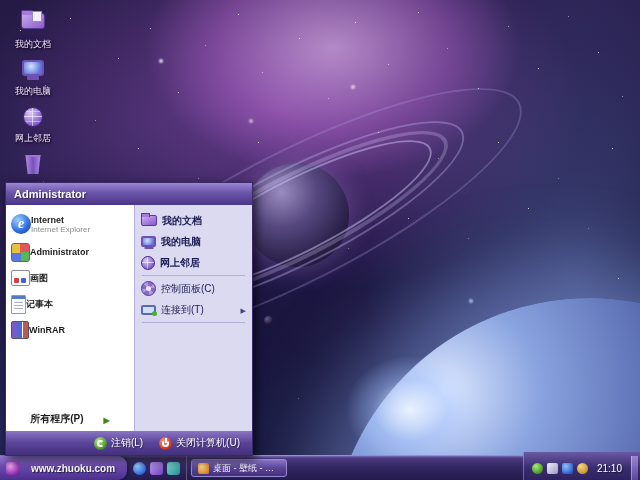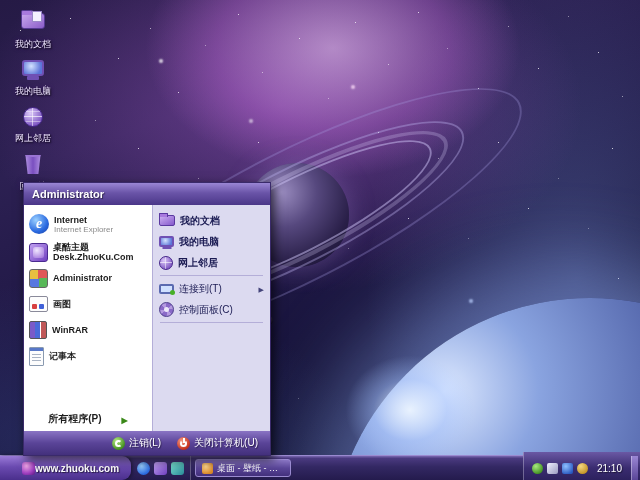--- a/index.html
+++ b/index.html
@@ -63,30 +63,30 @@
     background:radial-gradient(circle at 35% 30%, #dcc9f9, #7a52c0 78%); border:1px solid #46288a; }
   .ia-globe::before { content:''; position:absolute; top:45%; left:-2px; right:-2px; height:1px;
     background:rgba(255,255,255,.65); box-shadow:0 -5px 0 rgba(255,255,255,.4), 0 5px 0 rgba(255,255,255,.4); }
   .ia-globe::after { content:''; position:absolute; left:45%; top:-2px; bottom:-2px; width:1px; background:rgba(255,255,255,.55); }
   .ia-bin { width:18px; height:19px; margin:3px auto 0; position:relative;
     background:linear-gradient(90deg,#b799e6,#7a4fc0 50%,#b799e6); clip-path:polygon(8% 0,92% 0,80% 100%,20% 100%); }
   .ia-bin::before { content:''; position:absolute; left:-2px; top:-3px; width:22px; height:5px;
     background:#9a74d4; border-radius:50%; }
 
   
-  .start-menu { position:absolute; left:23px; top:182px; width:248px; height:274px; z-index:30;
+  .start-menu { position:absolute; left:5px; top:182px; width:248px; height:274px; z-index:30;
     border:1px solid #3a2a6a; box-shadow:3px 4px 10px rgba(0,0,0,.65); display:flex; flex-direction:column; background:#fff; }
   .sm-header { height:22px; flex:none; display:flex; align-items:center; padding:0 8px; gap:5px;
     background:linear-gradient(to bottom,#9a86d4,#6a54a8 45%,#4a3688); }
   .sm-user { color:#fff; font-weight:bold; font-size:11px; text-shadow:1px 1px 1px rgba(0,0,0,.5); }
   .sm-body { flex:1; display:flex; min-height:0; }
   .sm-left { width:128px; background:#fff; padding:4px 2px 2px; display:flex; flex-direction:column; }
   .sm-right { flex:1; background:#dcdaf0; border-left:1px solid #b4aed8; padding:5px 2px; }
 
-  .sml-item { display:flex; align-items:center; gap:5px; padding:1px 3px; height:26px; cursor:pointer; border-radius:2px; }
+  .sml-item { display:flex; align-items:center; padding:1px 3px; height:26px; cursor:pointer; border-radius:2px; }
   .sml-item.two { height:30px; }
   .sml-ic { flex:none; }
   .sml-label { font-size:9px; font-weight:bold; color:#1c1c1c; line-height:10px; }
   .sml-sub { font-size:8px; color:#8a8a8a; line-height:9px; }
   .all-programs { margin-top:auto; display:flex; align-items:center; justify-content:center; gap:20px;
     height:20px; font-size:10px; font-weight:bold; color:#1c1c1c; cursor:pointer; }
   .ap-arrow::after { content:'▶'; font-size:8px; color:#3a8818; }
 
   .smr-item { display:flex; align-items:center; gap:5px; padding:1px 4px; height:21px;
     font-size:10px; color:#1a1a52; cursor:pointer; border-radius:2px; }
@@ -151,21 +151,21 @@
   .ric-search::after { content:''; position:absolute; left:10px; top:10px; width:5px; height:2px;
     background:#4a66c8; transform:rotate(45deg); border-radius:1px; }
   .ric-run { width:15px; height:11px; border:1px solid #5a5a8a; border-radius:2px; background:#f0f0fa; position:relative; }
   .ric-run::after { content:''; position:absolute; left:4px; top:2px; border-left:6px solid #3a9a28;
     border-top:3px solid transparent; border-bottom:3px solid transparent; }
 
   
   .taskbar { position:absolute; left:0; bottom:0; width:640px; height:24px; z-index:20;
     background:linear-gradient(to bottom,#7a68b0 0%,#4a3a80 10%,#332863 45%,#241b4d 100%);
     display:flex; align-items:center; box-shadow:0 -1px 0 #9a8ad0; }
-  .start-btn { height:24px; flex:none; display:flex; align-items:center; gap:0; padding:0 12px 0 22px;
+  .start-btn { height:24px; flex:none; display:flex; align-items:center; gap:12px; padding:0 12px 0 6px;
     background:linear-gradient(to bottom,#9a7ad8,#6a4ab0 45%,#4a2f8c); border-radius:0 9px 9px 0;
     box-shadow:1px 0 4px rgba(0,0,0,.5); cursor:pointer; }
   .sb-logo { width:13px; height:13px; border-radius:3px;
     background:radial-gradient(circle at 35% 30%, #f0a8e8, #a040c0 60%, #5a1880); }
   .sb-label { color:#fff; font-size:10px; font-weight:bold; text-shadow:1px 1px 1px rgba(0,0,0,.6); white-space:nowrap; }
   .quick { display:flex; align-items:center; gap:4px; padding:0 6px; height:24px; border-right:1px solid rgba(255,255,255,.25); }
   .ql-icon { width:13px; height:13px; border-radius:3px; cursor:pointer; }
   .ql-1 { background:radial-gradient(circle at 35% 30%, #9ad0ff, #2a6ae0 70%); border-radius:50%; }
   .ql-2 { background:linear-gradient(135deg,#c0a0f0,#7040c0); }
   .ql-3 { background:linear-gradient(135deg,#7ae0d0,#2a8a98); }
@@ -247,38 +247,34 @@
 
       <div class="sm-left">
         <div class="sml-item two">
           <div class="sml-ic ic-ie"></div>
           <div>
             <div class="sml-label">Internet</div>
             <div class="sml-sub">Internet Explorer</div>
           </div>
         </div>
         <div class="sml-item">
-          <div class="sml-ic ic-theme"></div>
-          <div class="sml-label">桌酷主题Desk.ZhuoKu.Com</div>
-        </div>
-        <div class="sml-item">
           <div class="sml-ic ic-pkg"></div>
           <div class="sml-label">Administrator</div>
         </div>
         <div class="sml-item">
           <div class="sml-ic ic-paint"></div>
           <div class="sml-label">画图</div>
         </div>
         <div class="sml-item">
+          <div class="sml-ic ic-note"></div>
+          <div class="sml-label">记事本</div>
+        </div>
+        <div class="sml-item">
           <div class="sml-ic ic-rar"></div>
           <div class="sml-label">WinRAR</div>
-        </div>
-        <div class="sml-item">
-          <div class="sml-ic ic-note"></div>
-          <div class="sml-label">记事本</div>
         </div>
         <div class="all-programs">
           <span>所有程序(P)</span>
           <span class="ap-arrow"></span>
         </div>
       </div>
 
       <div class="sm-right">
         <div class="smr-item bold">
           <div class="ric-folder"></div>
@@ -287,27 +283,27 @@
         <div class="smr-item bold">
           <div class="ric-pc"></div>
           <span>我的电脑</span>
         </div>
         <div class="smr-item bold">
           <div class="ric-globe"></div>
           <span>网上邻居</span>
         </div>
         <div class="smr-sep"></div>
         <div class="smr-item">
+          <div class="ric-cpl"></div>
+          <span>控制面板(C)</span>
+        </div>
+        <div class="smr-item">
           <div class="ric-net"></div>
           <span>连接到(T)</span>
           <span class="smr-arrow"></span>
-        </div>
-        <div class="smr-item">
-          <div class="ric-cpl"></div>
-          <span>控制面板(C)</span>
         </div>
         <div class="smr-sep"></div>
       </div>
     </div>
 
     <div class="sm-footer">
       <div class="smf-btn">
         <span class="ic-logoff"></span>
         <span>注销(L)</span>
       </div>

